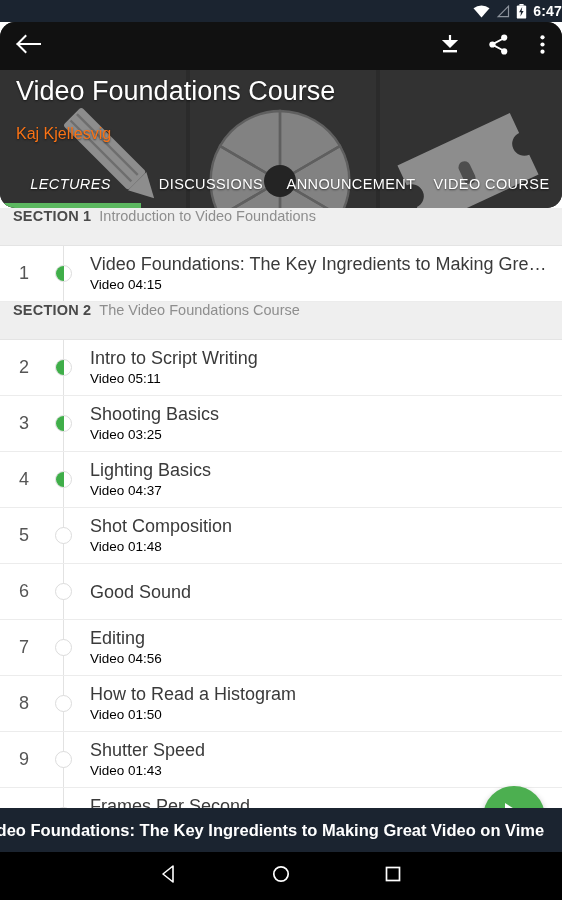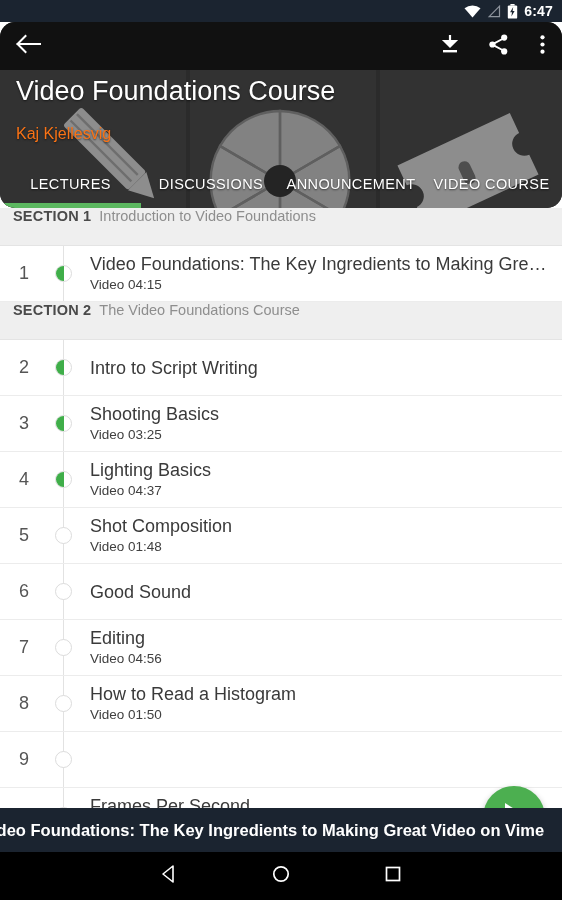--- a/index.html
+++ b/index.html
@@ -15,21 +15,20 @@
     background:#fff;
     overflow:hidden;
   }
 
   
   .statusbar {
     position:absolute; top:0; left:0;
     width:562px; height:22px;
     background:#1b2430;
     display:flex; align-items:center; justify-content:flex-end;
-    padding-right:9px;
     gap:6px;
   }
   .sb-icon { display:block; }
   .sb-time {
     color:#fff; font-size:14px; font-weight:bold;
     letter-spacing:0.2px; line-height:1;
     padding-bottom:1px;
   }
 
   
@@ -103,21 +102,21 @@
   }
   .tab {
     height:36px;
     display:flex; align-items:center; justify-content:center;
     color:#ffffff;
     font-size:14.5px;
     letter-spacing:0.4px;
     white-space:nowrap;
     text-shadow:0 1px 2px rgba(0,0,0,.6);
   }
-  .tab.t0 { width:141px; }
+  .tab.t0 { width:141px;font-style:italic; }
   .tab.t1 { width:140px; }
   .tab.t2 { width:140px; }
   .tab.t3 { width:141px; }
   .tab-underline {
     position:absolute; bottom:0; left:0;
     width:141px; height:5px;
     background:#5cb860;
     z-index:6;
   }
 
@@ -186,21 +185,21 @@
     display:flex; flex-direction:column; justify-content:center;
     padding-left:12px; padding-right:8px;
     overflow:hidden;
   }
   .row-title {
     font-size:18px; color:#3a3a3a;
     line-height:22px;
     white-space:nowrap; overflow:hidden; text-overflow:ellipsis;
   }
   .row-sub {
-    font-size:13.5px; color:#404040;
+    font-size:13.5px; color:#000000;
     line-height:18px;
     margin-top:1px;
     white-space:nowrap;
   }
   .row.partial { height:56px; }
   .row.partial .row-title { color:#3a3a3a; }
 
   
   .fab {
     position:absolute; right:17px; top:786px;
@@ -384,20 +383,21 @@
     </div>
 
     <div class="row">
       <div class="row-num">2</div>
       <div class="row-track">
         <div class="track-line"></div>
         <div class="dot done"></div>
       </div>
       <div class="row-body">
         <div class="row-title">Intro to Script Writing</div>
+        <div class="row-sub">Video 05:11</div>
       </div>
     </div>
 
     <div class="row">
       <div class="row-num">3</div>
       <div class="row-track">
         <div class="track-line"></div>
         <div class="dot done"></div>
       </div>
       <div class="row-body">
@@ -463,20 +463,24 @@
         <div class="row-title">How to Read a Histogram</div>
         <div class="row-sub">Video 01:50</div>
       </div>
     </div>
 
     <div class="row">
       <div class="row-num">9</div>
       <div class="row-track">
         <div class="track-line"></div>
         <div class="dot"></div>
+      </div>
+      <div class="row-body">
+        <div class="row-title">Shutter Speed</div>
+        <div class="row-sub">Video 01:43</div>
       </div>
     </div>
 
     <div class="row partial">
       <div class="row-num">10</div>
       <div class="row-track">
         <div class="track-line"></div>
         <div class="dot"></div>
       </div>
       <div class="row-body">

